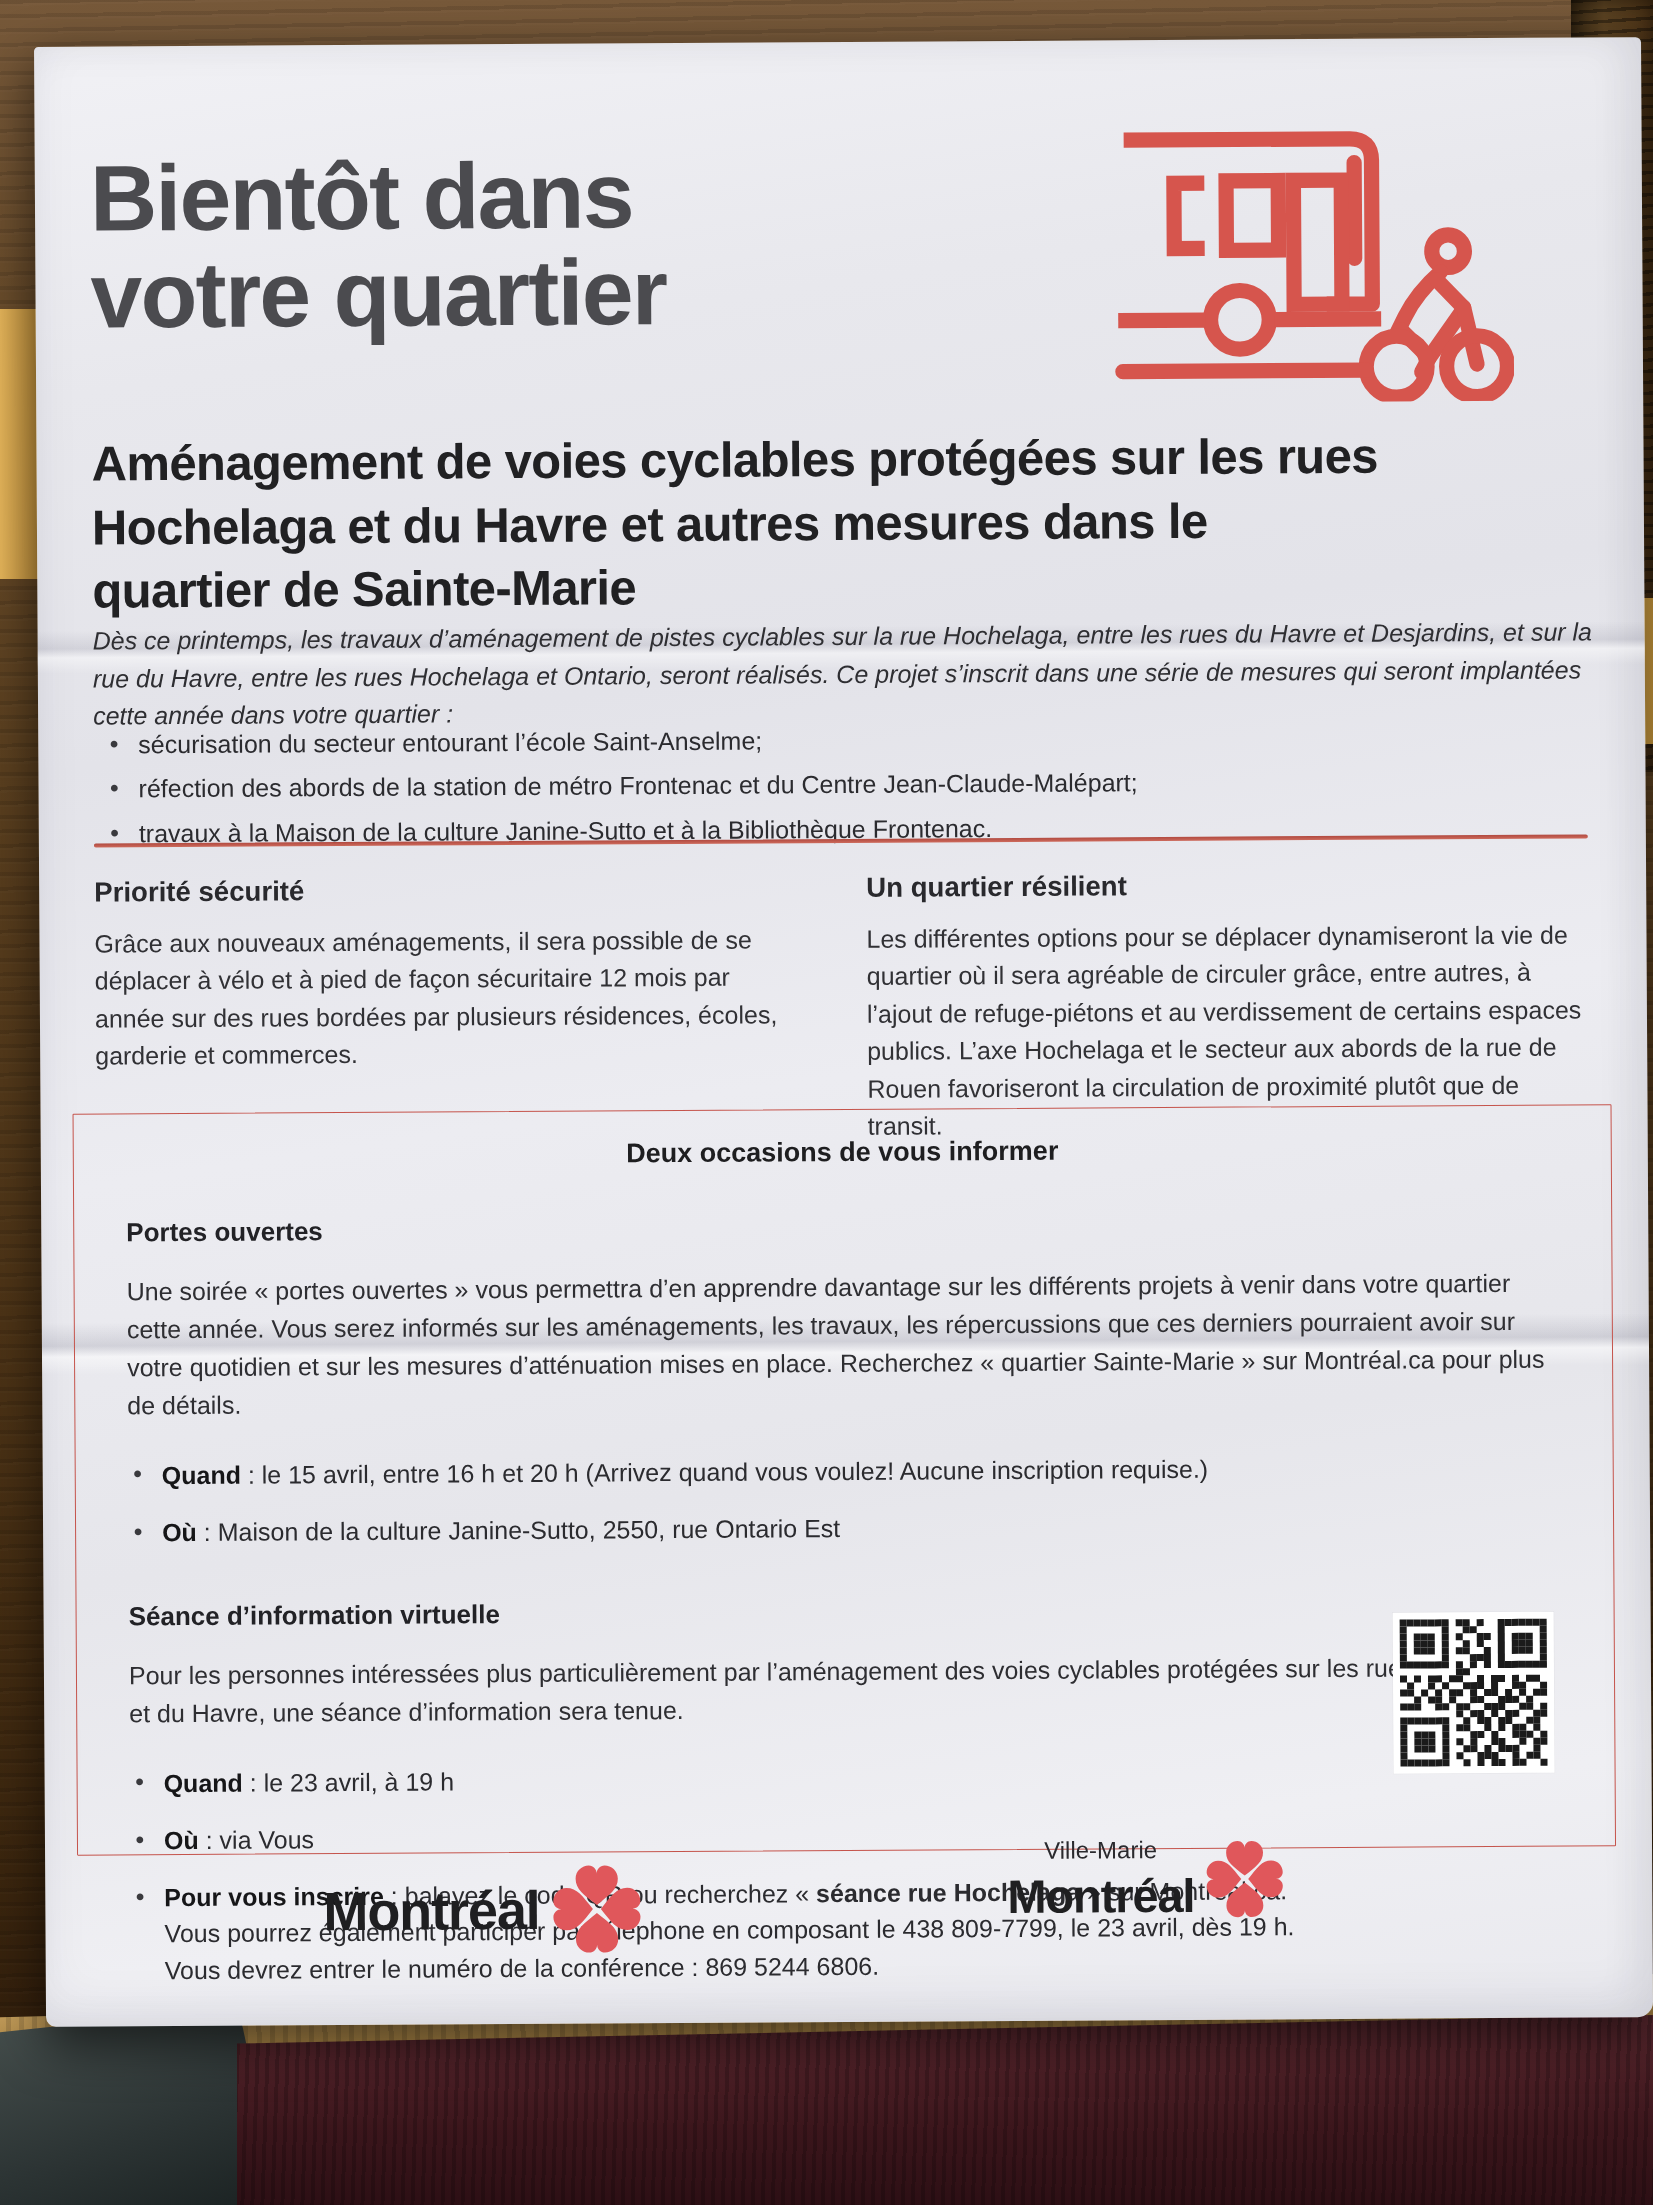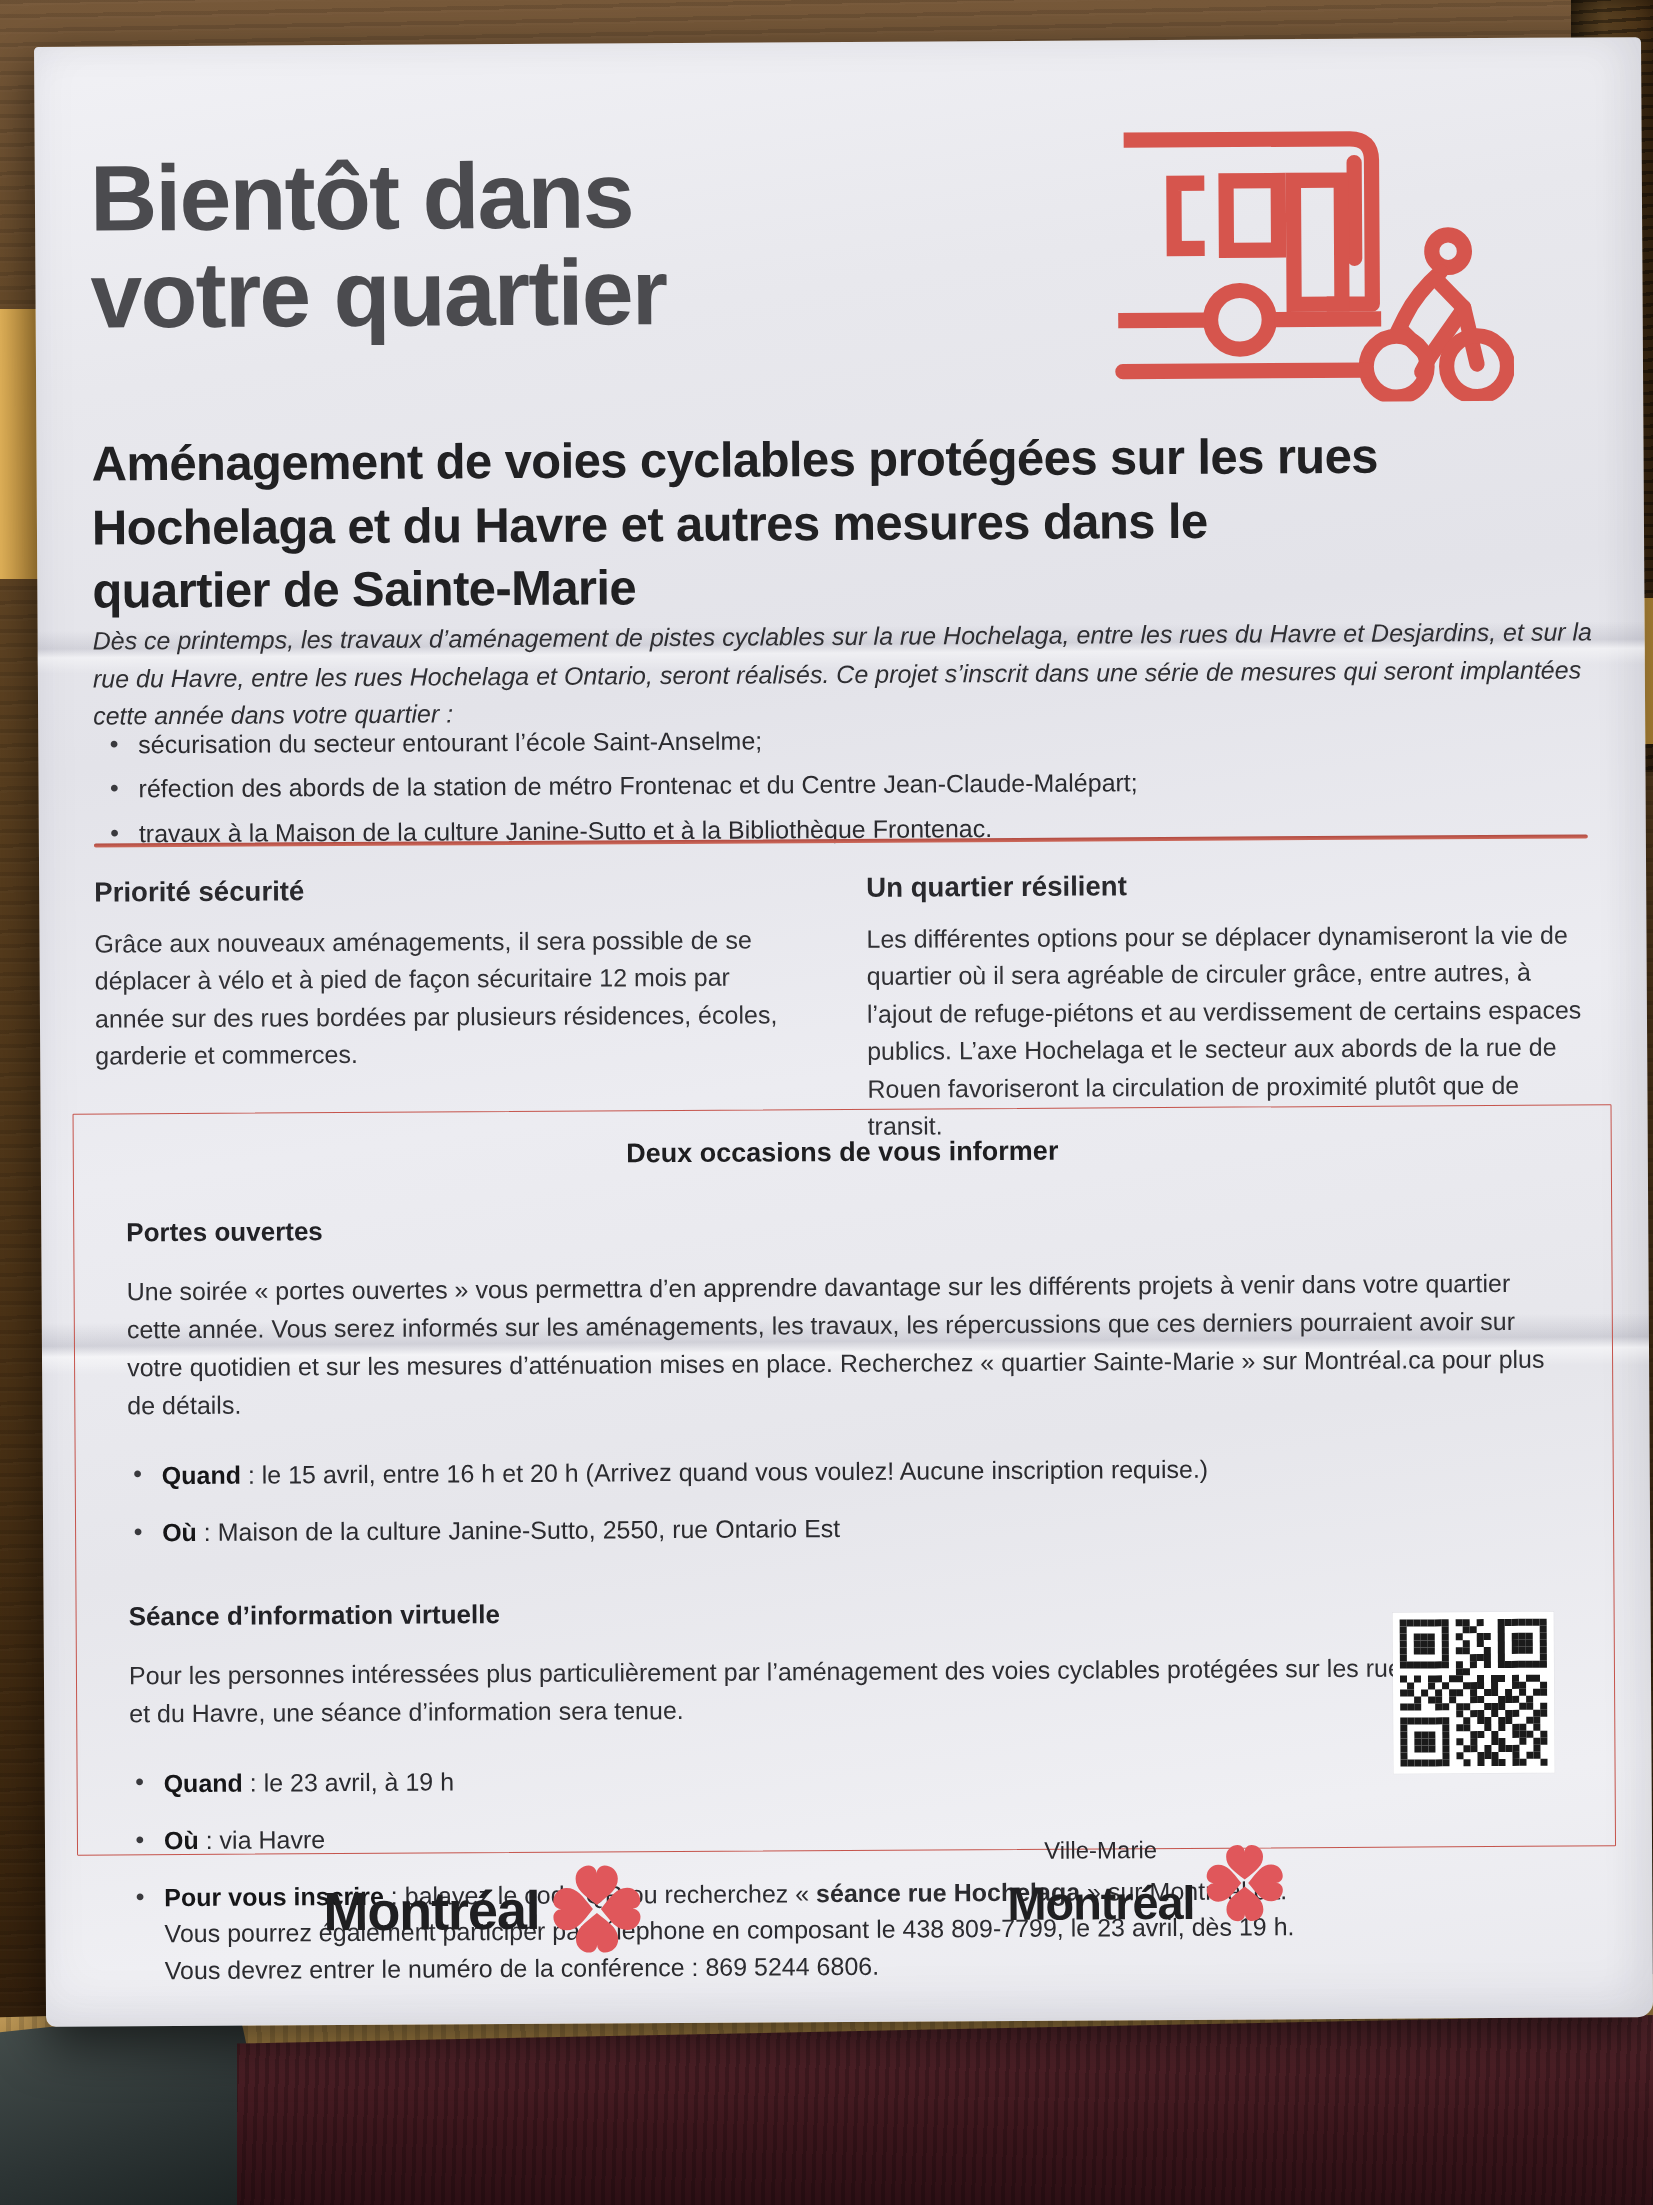--- a/index.html
+++ b/index.html
@@ -111,21 +111,21 @@
     padding:6.6px;box-sizing:border-box;box-shadow:0 0 0 0.6px rgba(0,0,0,.04);
   }
   .qr-grid{display:grid;width:100%;height:100%;
     grid-template-columns:repeat(21,1fr);grid-template-rows:repeat(21,1fr);}
   .qr-grid .m{background:#1b1b1b;}
   
   .logo-left{position:absolute;left:278px;top:1818px;display:flex;align-items:center;gap:10px;}
   .logo-left .wordmark{font-size:54px;font-weight:600;color:#1f1f21;letter-spacing:-1.1px;}
   .logo-right{position:absolute;left:962px;top:1796px;display:flex;align-items:center;gap:8.8px;}
   .logo-right .stack{display:flex;flex-direction:column;align-items:center;}
-  .logo-right .borough{font-size:24px;font-weight:400;color:#2a2a2e;margin-bottom:11px;}
+  .logo-right .borough{font-size:24px;font-weight:400;color:#2a2a2e;margin-bottom:4px;}
   .logo-right .wordmark{font-size:47px;font-weight:600;color:#1f1f21;letter-spacing:-1.1px;}
   .rosette{display:block;}
 </style>
 </head>
 <body>
 
 <div class="wood"></div>
 <div class="wood-grain"></div>
 <div class="wood-slat-right"></div>
 <div class="yellow-left"></div>
@@ -210,21 +210,21 @@
     </ul>
 
     <h4 class="sub-h sv">Séance d’information virtuelle</h4>
     <p class="box-p">Pour les personnes intéressées plus particulièrement par l’aménagement des voies cyclables protégées sur les rues Hochelaga et du Havre, une séance d’information sera tenue.</p>
 
     <ul class="box-bullets narrow">
       <li>
         <span class="blabel">Quand</span><span> : </span><span>le 23 avril, à 19 h</span>
       </li>
       <li>
-        <span class="blabel">Où</span><span> : </span><span>via Havre</span>
+        <span class="blabel">Où</span><span> : </span><span>via Vous</span>
       </li>
       <li>
         <span class="blabel">Pour vous inscrire</span><span> : </span><span>balayez le code QR ou recherchez « </span><span class="bterm">séance rue Hochelaga</span><span> » sur Montréal.ca. Vous pourrez également participer par téléphone en composant le 438 809-7799, le 23 avril, dès 19 h. Vous devrez entrer le numéro de la conférence : 869 5244 6806.</span>
       </li>
     </ul>
 
     <div class="qr">
       <div class="qr-grid" id="qr-grid">
           <div class="m"></div>
           <div class="m"></div>

